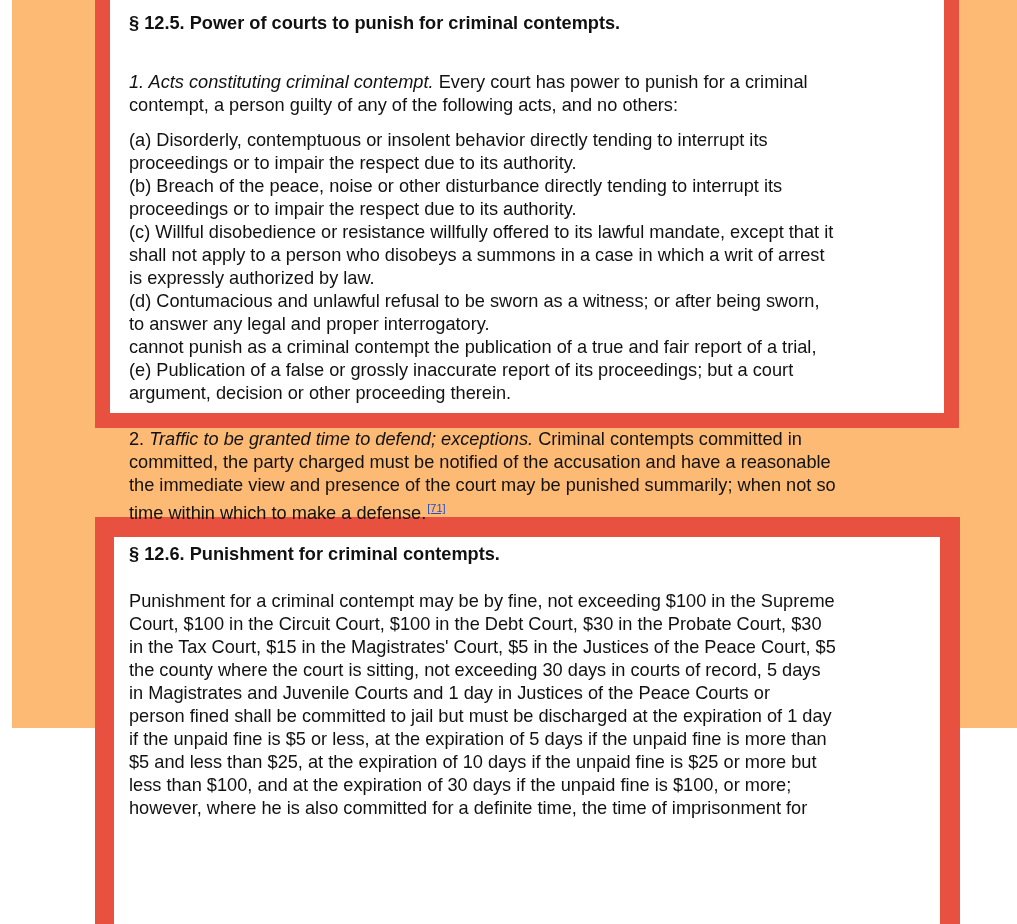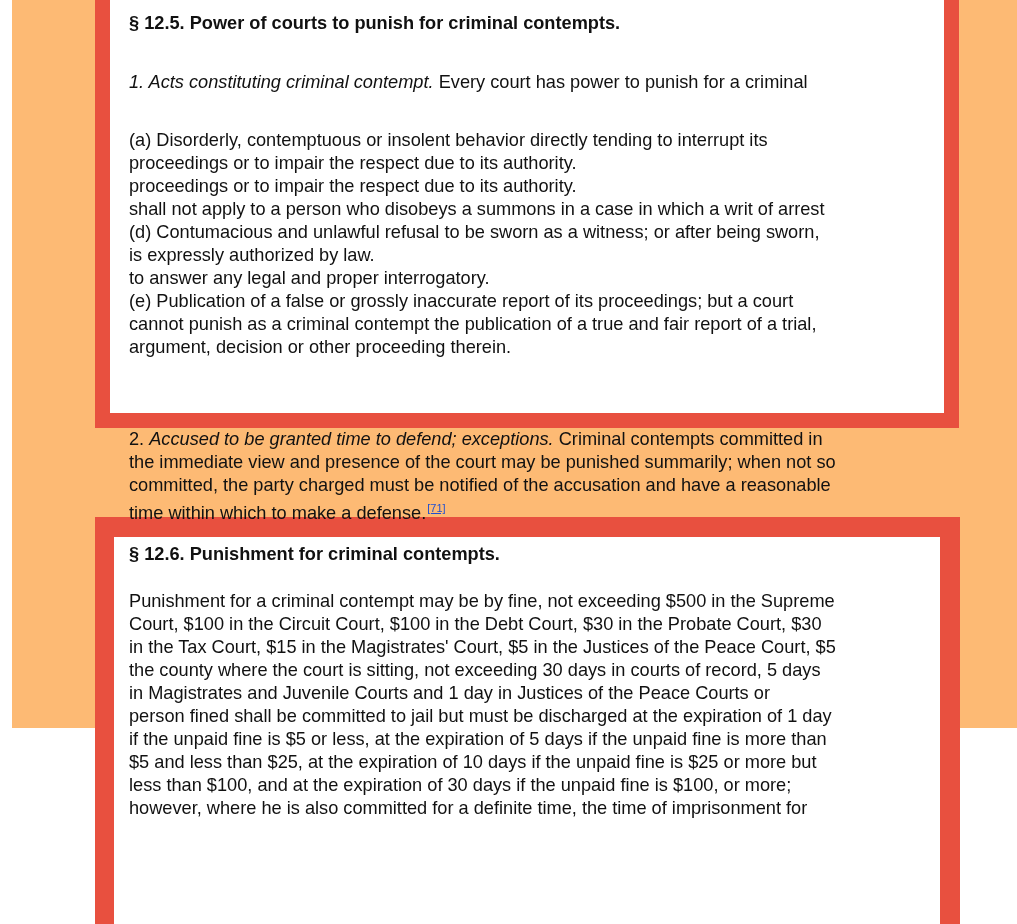--- a/index.html
+++ b/index.html
@@ -70,46 +70,49 @@
 <div class="page">
 
   <div id="box1" class="hl-box" style="border-color: rgb(232, 80, 63);"></div>
 
   <div id="box2" class="hl-box" style="border-color: rgb(232, 80, 63);"></div>
 
   <div class="text-block heading" style="top:12px;">§ 12.5. Power of courts to punish for criminal contempts.</div>
 
   <div class="text-block" style="top:59px;margin-top:12px;">
     <span class="line"><span class="it">1. Acts constituting criminal contempt.</span><span> Every court has power to punish for a criminal</span></span>
+    <span class="line">contempt, a person guilty of any of the following acts, and no others:</span>
   </div>
 
   <div class="text-block" style="top:129px;">
     <span class="line">(a) Disorderly, contemptuous or insolent behavior directly tending to interrupt its</span>
     <span class="line">proceedings or to impair the respect due to its authority.</span>
+    <span class="line">(b) Breach of the peace, noise or other disturbance directly tending to interrupt its</span>
     <span class="line">proceedings or to impair the respect due to its authority.</span>
+    <span class="line">(c) Willful disobedience or resistance willfully offered to its lawful mandate, except that it</span>
     <span class="line">shall not apply to a person who disobeys a summons in a case in which a writ of arrest</span>
+    <span class="line">is expressly authorized by law.</span>
     <span class="line">(d) Contumacious and unlawful refusal to be sworn as a witness; or after being sworn,</span>
-    <span class="line">is expressly authorized by law.</span>
     <span class="line">to answer any legal and proper interrogatory.</span>
+    <span class="line">cannot punish as a criminal contempt the publication of a true and fair report of a trial,</span>
     <span class="line">(e) Publication of a false or grossly inaccurate report of its proceedings; but a court</span>
-    <span class="line">cannot punish as a criminal contempt the publication of a true and fair report of a trial,</span>
     <span class="line">argument, decision or other proceeding therein.</span>
   </div>
 
   <div class="text-block" style="top:428px;">
-    <span class="line"><span>2. </span><span class="it">Accused to be granted time to defend; exceptions.</span><span> Criminal contempts committed in</span></span>
+    <span class="line"><span>2. </span><span class="it">Traffic to be granted time to defend; exceptions.</span><span> Criminal contempts committed in</span></span>
+    <span class="line">committed, the party charged must be notified of the accusation and have a reasonable</span>
     <span class="line">the immediate view and presence of the court may be punished summarily; when not so</span>
-    <span class="line">committed, the party charged must be notified of the accusation and have a reasonable</span>
     <span class="line"><span>time within which to make a defense.</span><a class="footnote" style="color: rgb(31, 79, 209);">[71]</a></span>
   </div>
 
   <div class="text-block heading" style="top:543px;">§ 12.6. Punishment for criminal contempts.</div>
 
   <div class="text-block" style="top:590px;">
-    <span class="line">Punishment for a criminal contempt may be by fine, not exceeding $500 in the Supreme</span>
+    <span class="line">Punishment for a criminal contempt may be by fine, not exceeding $100 in the Supreme</span>
     <span class="line">Court, $100 in the Circuit Court, $100 in the Debt Court, $30 in the Probate Court, $30</span>
     <span class="line">in the Tax Court, $15 in the Magistrates' Court, $5 in the Justices of the Peace Court, $5</span>
     <span class="line">the county where the court is sitting, not exceeding 30 days in courts of record, 5 days</span>
     <span class="line">in Magistrates and Juvenile Courts and 1 day in Justices of the Peace Courts or</span>
     <span class="line">person fined shall be committed to jail but must be discharged at the expiration of 1 day</span>
     <span class="line">if the unpaid fine is $5 or less, at the expiration of 5 days if the unpaid fine is more than</span>
     <span class="line">$5 and less than $25, at the expiration of 10 days if the unpaid fine is $25 or more but</span>
     <span class="line">less than $100, and at the expiration of 30 days if the unpaid fine is $100, or more;</span>
     <span class="line">however, where he is also committed for a definite time, the time of imprisonment for</span>
   </div>

